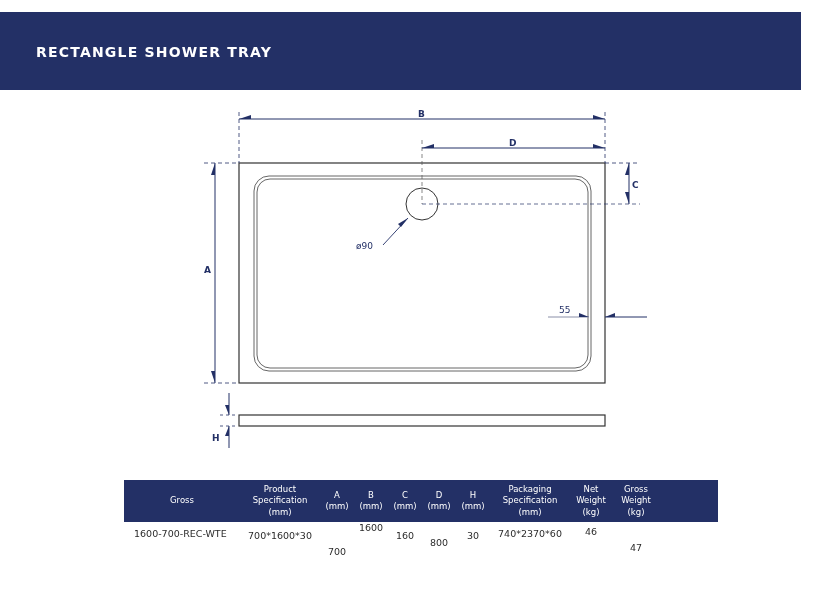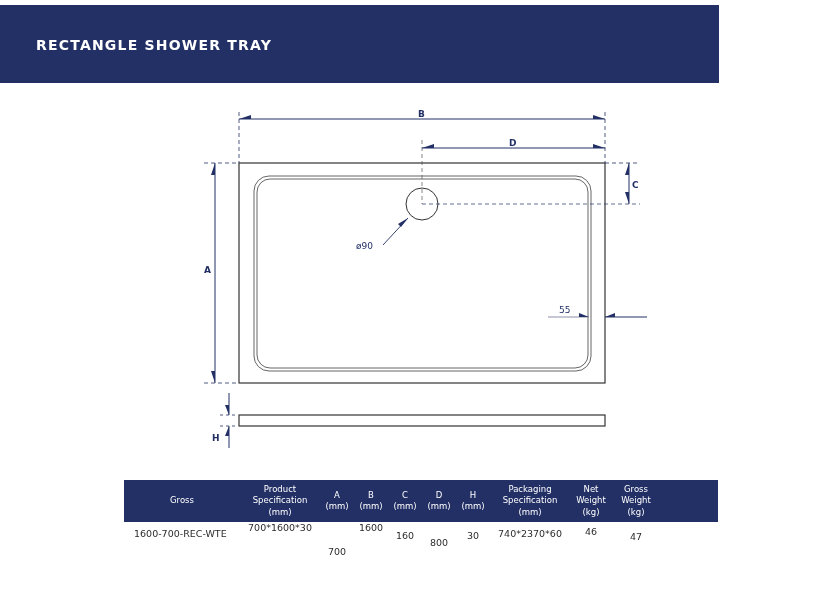--- a/index.html
+++ b/index.html
@@ -1,21 +1,21 @@
 <!DOCTYPE html>
 <html><head>
 <meta charset="utf-8">
 <style>
   html, body { margin: 0; padding: 0; }
   body {
     width: 840px; height: 594px; background: #ffffff; position: relative; overflow: hidden;
     font-family: "Liberation Sans", sans-serif; color: #1f2a5c;
   }
   .header {
-    position: absolute; left: 0; top: 5px; width: 719px; height: 78px;
+    position: absolute; left: 0; top: 12px; width: 801px; height: 78px;
     background: #233066;
   }
   .header-title {
     position: absolute; left: 36px; top: 32px;
     color: #ffffff; font-size: 14px; font-weight: bold; letter-spacing: 1.2px;
     font-family: "DejaVu Sans", sans-serif;
   }
   .drawing { position: absolute; left: 0; top: 0; width: 840px; height: 594px; }
   .dim-label {
     font-family: "DejaVu Sans", sans-serif; font-weight: bold; font-size: 9px; fill: #233066;
@@ -155,25 +155,25 @@
         <span class="th-line">Gross</span>
         <span class="th-line">Weight</span>
         <span class="th-line">(kg)</span>
       </th>
       <th></th>
     </tr>
   </thead>
   <tbody>
     <tr>
       <td class="code">1600-700-REC-WTE</td>
-      <td style="padding-top:0">700*1600*30</td>
+      <td style="padding-top:8px">700*1600*30</td>
       <td style="padding-top:24px">700</td>
       <td style="padding-top:0">1600</td>
       <td style="padding-top:8px">160</td>
       <td style="padding-top:15px">800</td>
       <td style="padding-top:8px">30</td>
       <td>740*2370*60</td>
       <td style="padding-top:4px">46</td>
-      <td style="padding-top:9px">47</td>
+      <td style="padding-top:20px">47</td>
       <td></td>
     </tr>
   </tbody>
 </table>
 
 </body></html>

